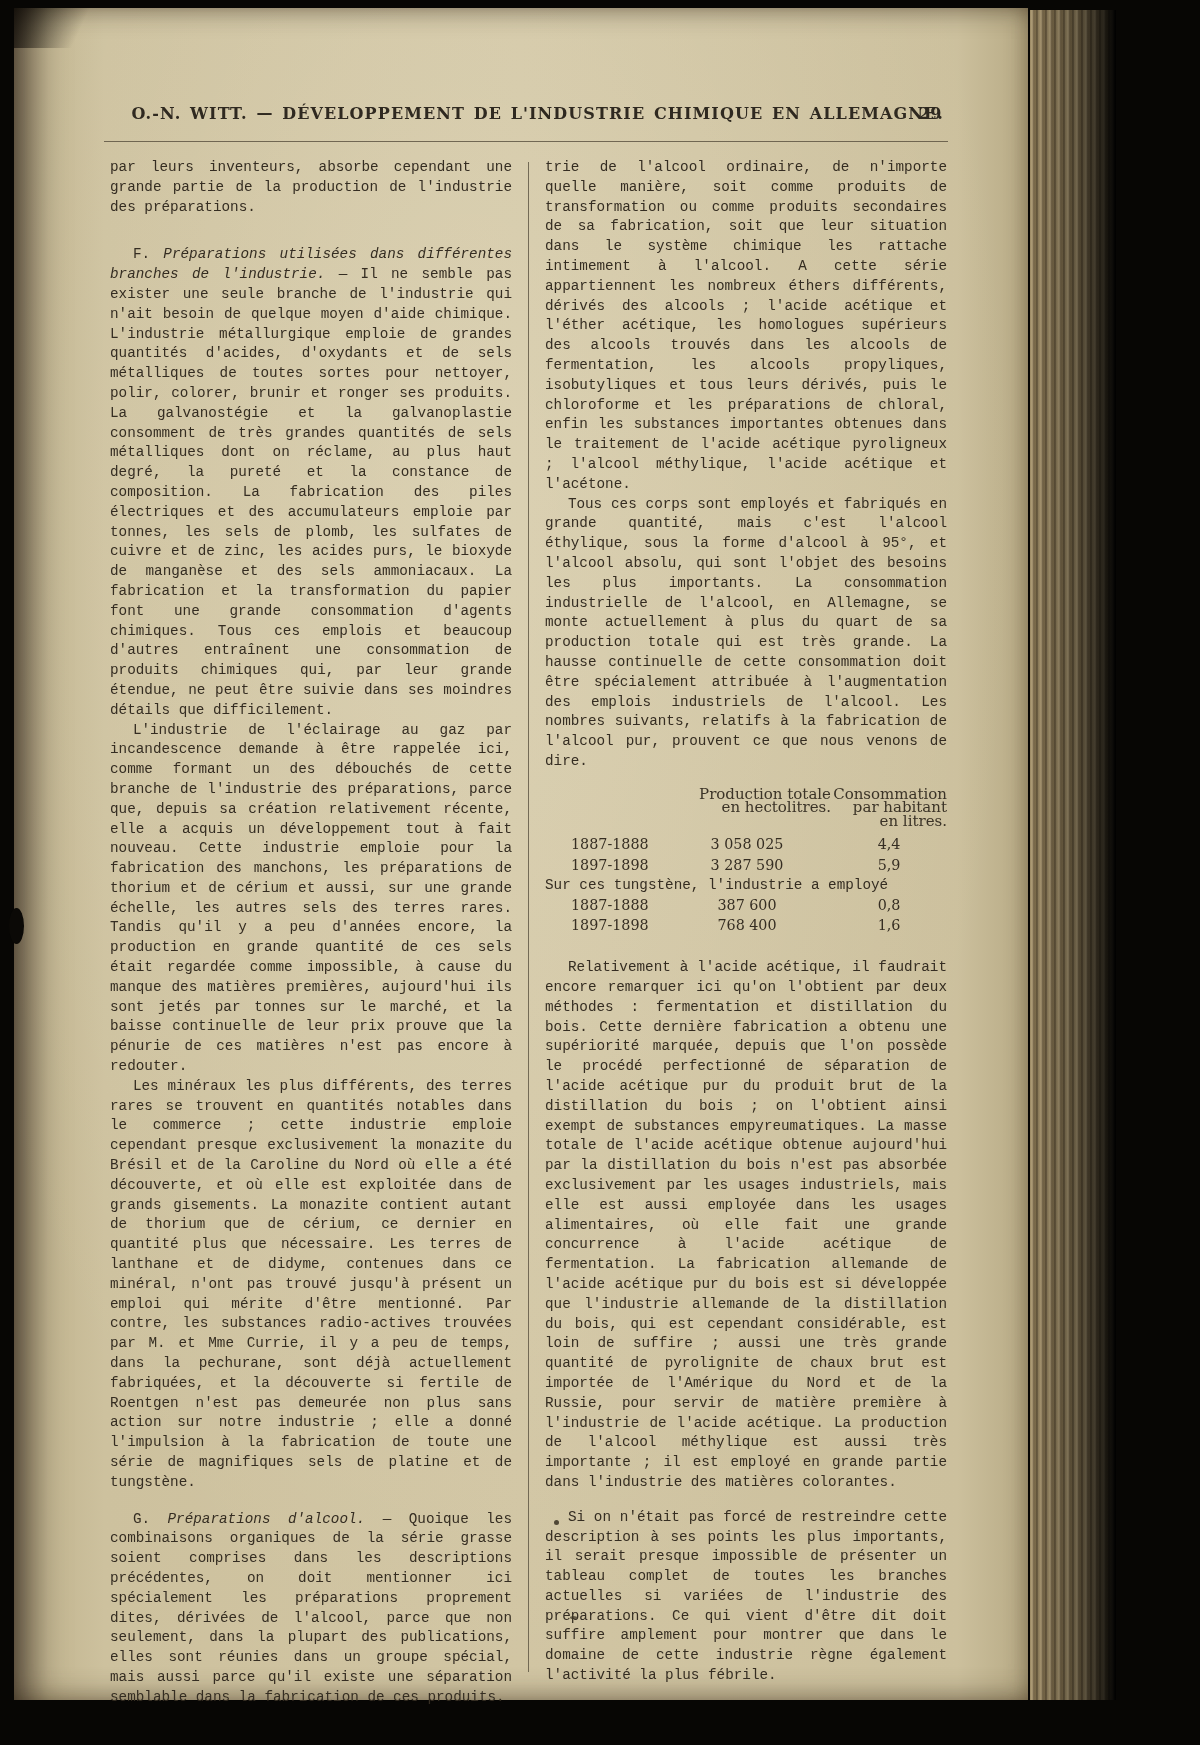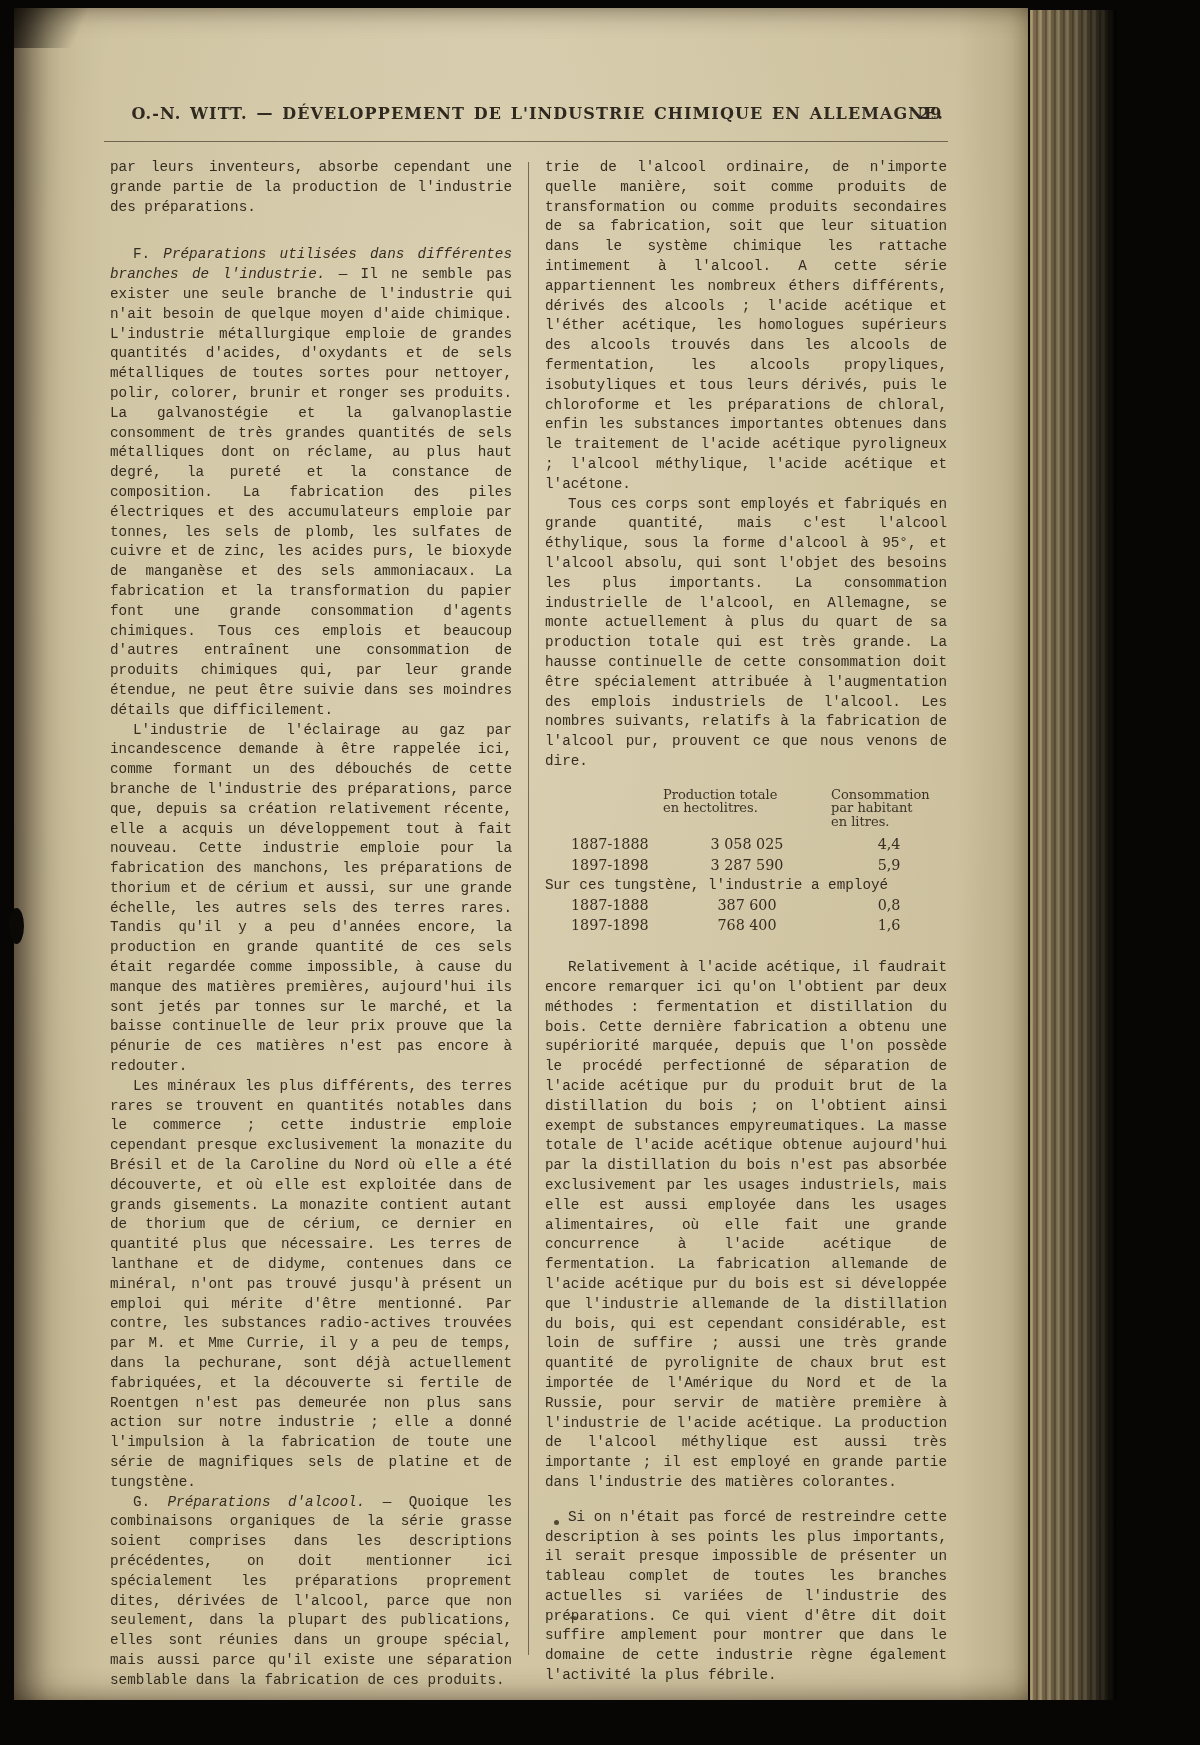--- a/index.html
+++ b/index.html
@@ -95,35 +95,35 @@
   }
   .divider {
     width: 1px;
     background: #5a5140;
     opacity: .8;
     margin: 4px 16px 36px 16px;
   }
   .col p { margin: 0; text-indent: 1.6em; font-family: Liberation Mono, monospace; }
   .col p.noindent { text-indent: 0; }
   .col p.sec-f { margin-top: 28px; }
-  .col p.sec-g { }
+  .col p.sec-g { margin-top: 17px; }
   .col p.after-gap { margin-top: 15px; }
   .col i { font-style: italic; }
 
   
   .stat-block { margin: 16px 0 0 0; }
   .stat-grid {
     display: grid;
     grid-template-columns: 118px 168px 1fr;
     row-gap: 1px;
   }
   .stat-grid .hdr {
-    font-size: 13px;
+    font-size: 15px;
     line-height: 13.5px;
-    text-align: left;
+    text-align: right;
     color: #3b3327;
     padding-bottom: 6px;
   }
   .stat-grid .period { padding-left: 26px; text-indent: 0; }
   .stat-grid .num { text-align: center; text-indent: 0; }
   .note-line {
     margin: 16px 0 14px 0;
     text-indent: 4px;
   }
   .tbl2 { margin-bottom: 22px; }

